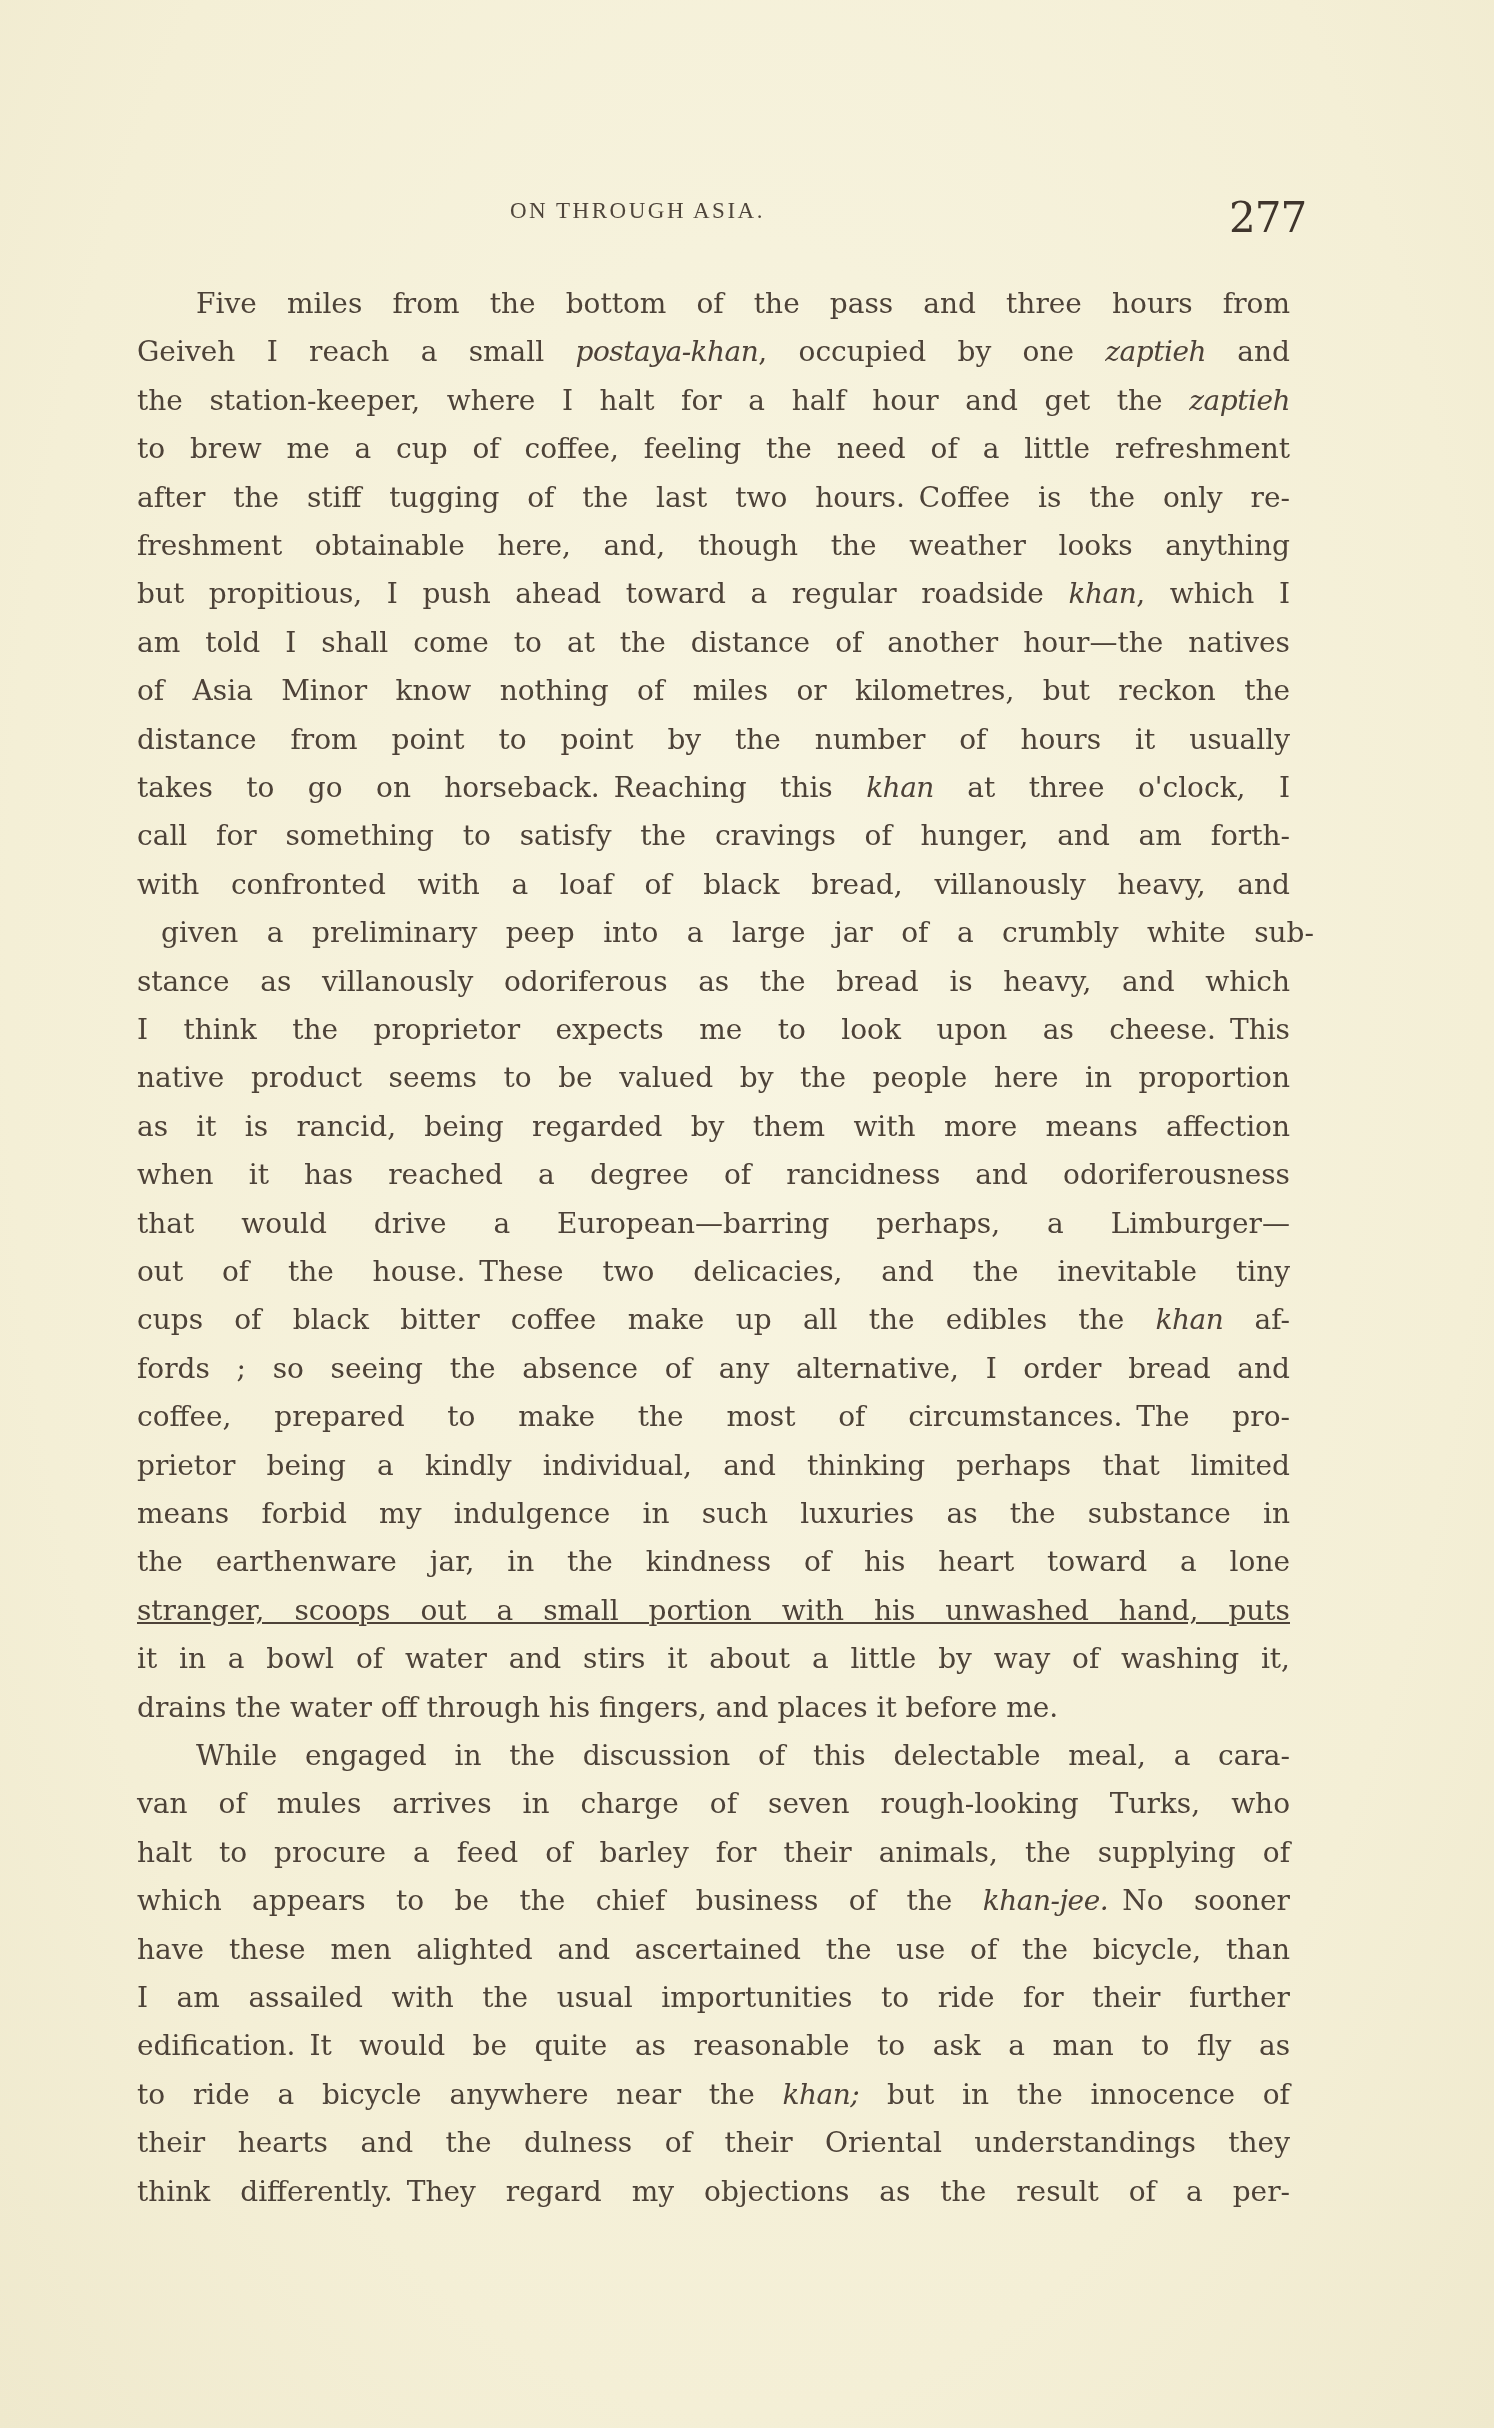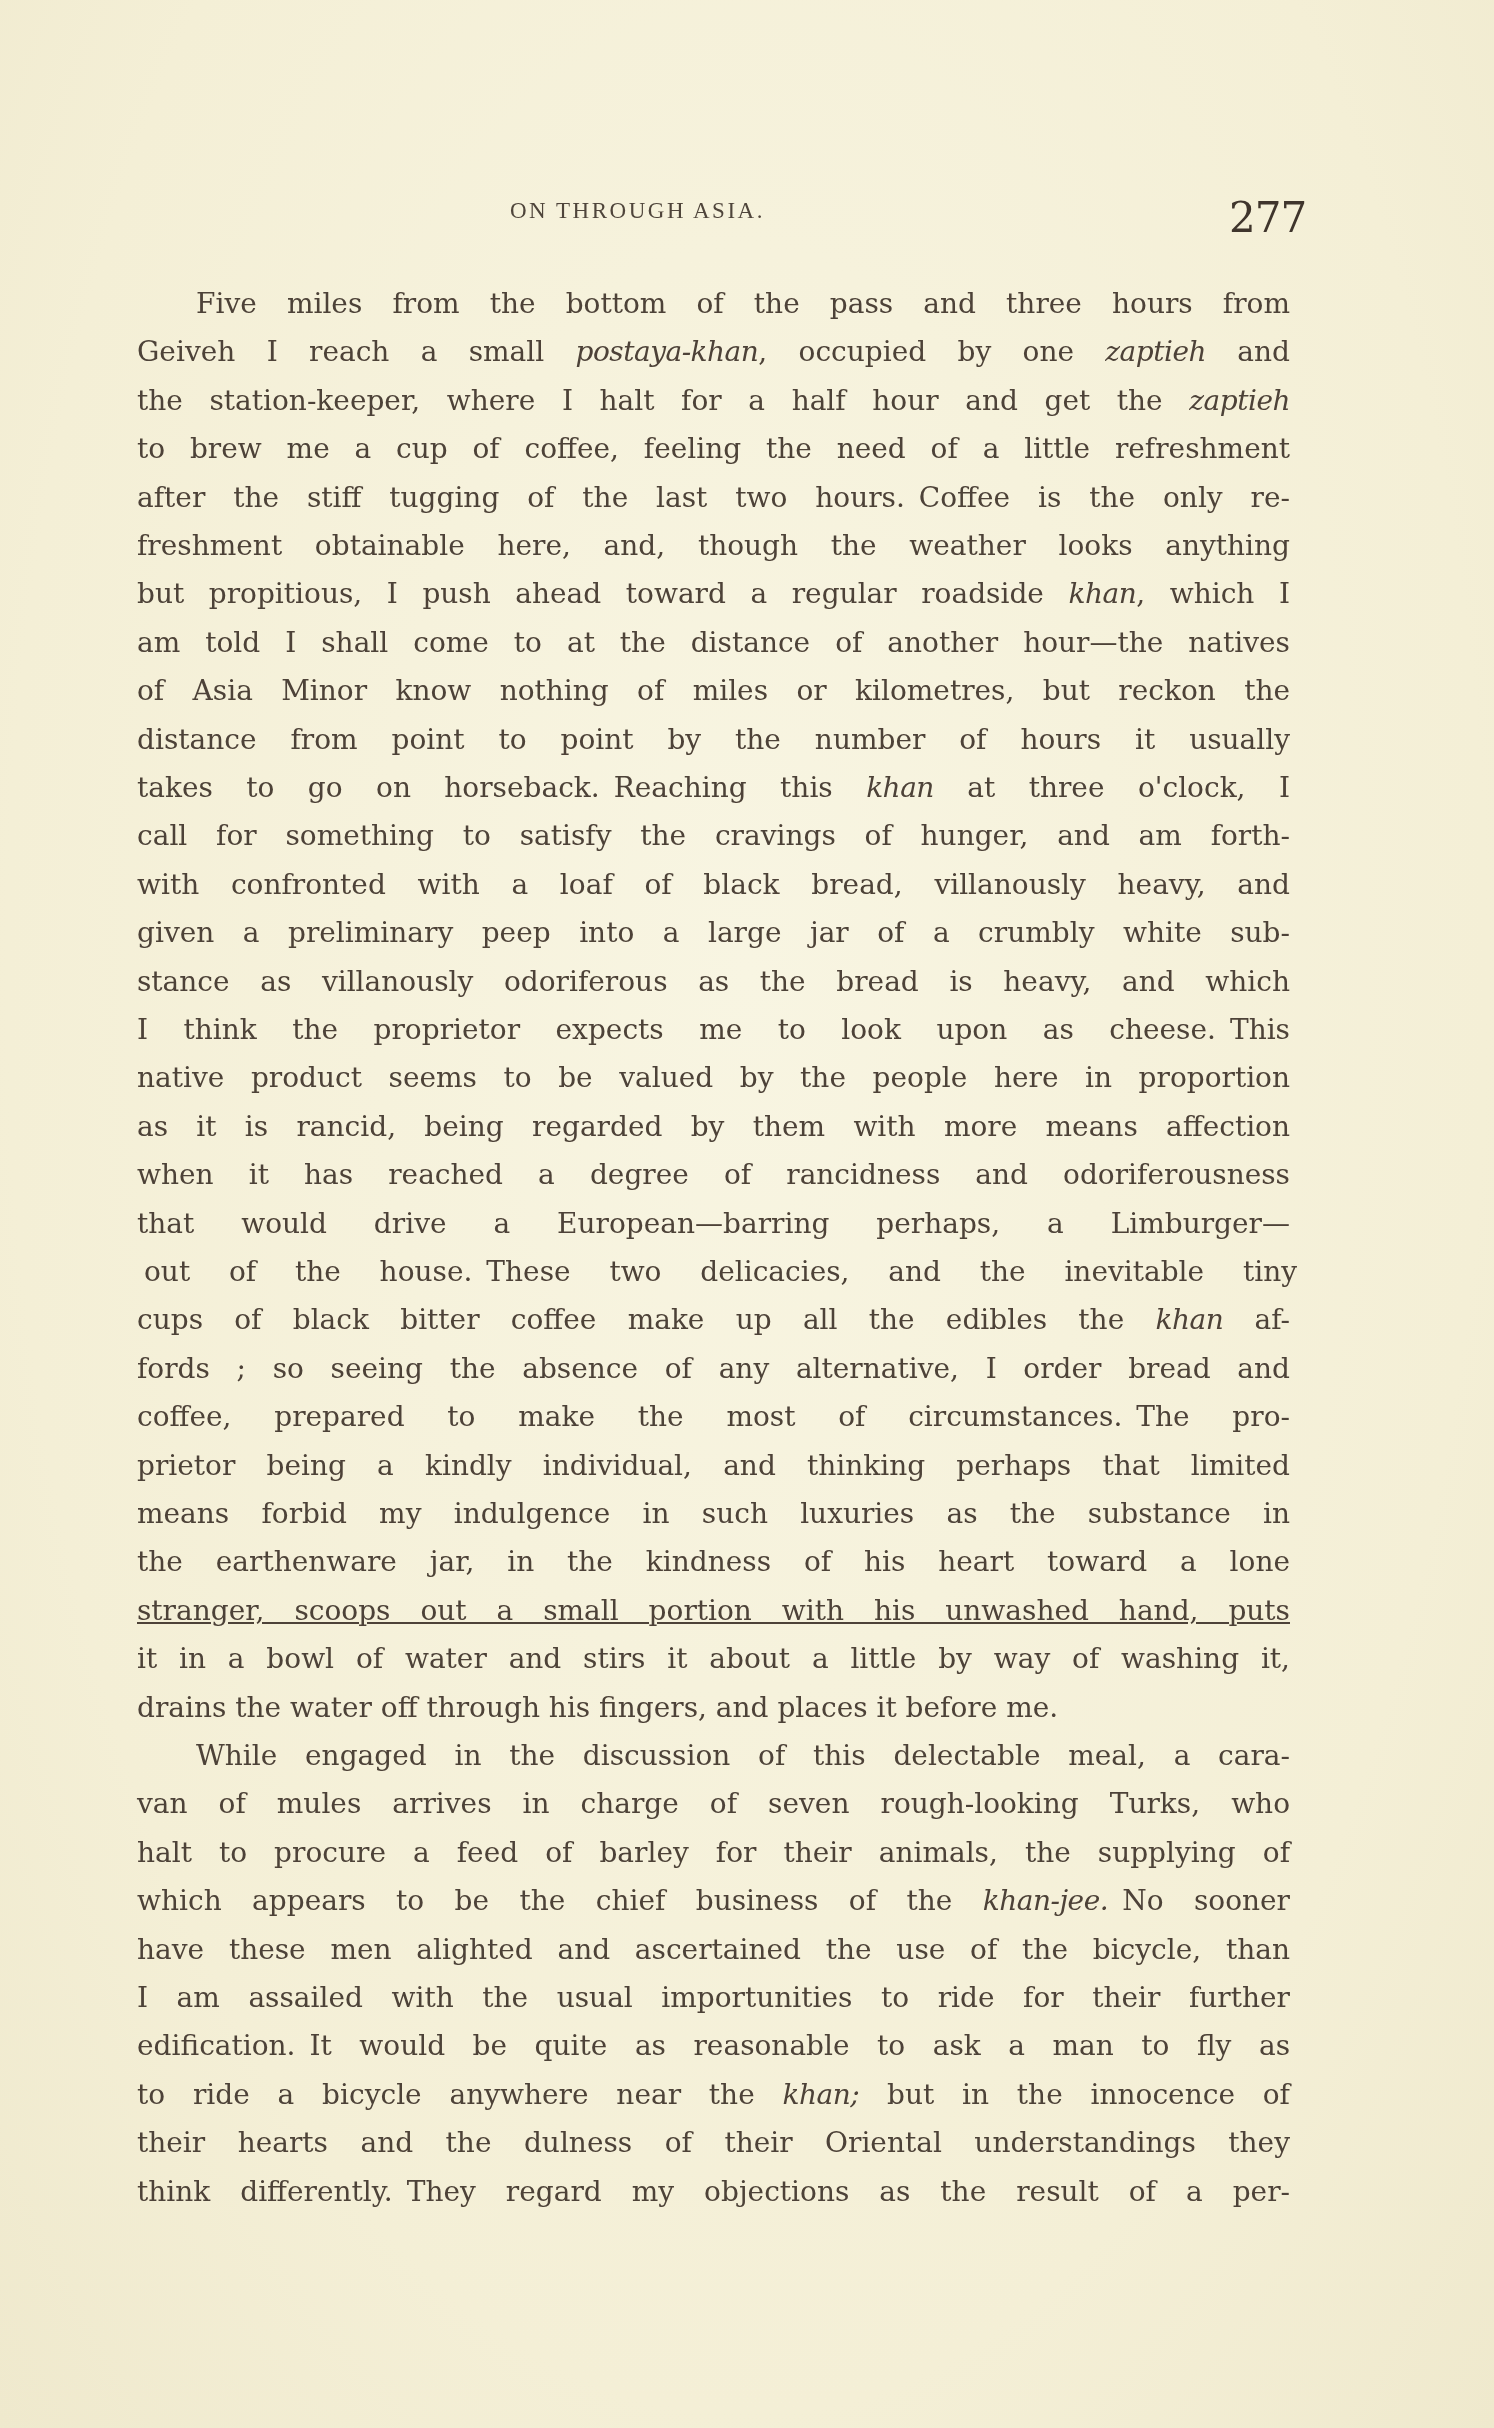--- a/index.html
+++ b/index.html
@@ -45,28 +45,28 @@
       <div class="line" style="top: 145.2px;"><span>to brew me a cup of coffee, feeling the need of a little refreshment</span></div>
       <div class="line" style="top: 193.6px;"><span>after the stiff tugging of the last two hours. Coffee is the only re-</span></div>
       <div class="line" style="top: 242px;"><span>freshment obtainable here, and, though the weather looks anything</span></div>
       <div class="line" style="top: 290.4px;"><span>but propitious, I push ahead toward a regular roadside </span><i>khan</i><span>, which I</span></div>
       <div class="line" style="top: 338.8px;"><span>am told I shall come to at the distance of another hour—the natives</span></div>
       <div class="line" style="top: 387.2px;"><span>of Asia Minor know nothing of miles or kilometres, but reckon the</span></div>
       <div class="line" style="top: 435.6px;"><span>distance from point to point by the number of hours it usually</span></div>
       <div class="line" style="top: 484px;"><span>takes to go on horseback. Reaching this </span><i>khan</i><span> at three o'clock, I</span></div>
       <div class="line" style="top: 532.4px;"><span>call for something to satisfy the cravings of hunger, and am forth-</span></div>
       <div class="line" style="top: 580.8px;"><span>with confronted with a loaf of black bread, villanously heavy, and</span></div>
-      <div class="line" style="top: 629.2px;"><span>given a preliminary peep into a large jar of a crumbly white sub-</span></div>
+      <div class="line" style="top: 629.2px; margin-left: 24px;"><span>given a preliminary peep into a large jar of a crumbly white sub-</span></div>
       <div class="line" style="top: 677.6px;"><span>stance as villanously odoriferous as the bread is heavy, and which</span></div>
       <div class="line" style="top: 726px;"><span>I think the proprietor expects me to look upon as cheese. This</span></div>
       <div class="line" style="top: 774.4px;"><span>native product seems to be valued by the people here in proportion</span></div>
       <div class="line" style="top: 822.8px;"><span>as it is rancid, being regarded by them with more means affection</span></div>
       <div class="line" style="top: 871.2px;"><span>when it has reached a degree of rancidness and odoriferousness</span></div>
       <div class="line" style="top: 919.6px;"><span>that would drive a European—barring perhaps, a Limburger—</span></div>
-      <div class="line" style="top: 968px; margin-left: 7px;"><span>out of the house. These two delicacies, and the inevitable tiny</span></div>
+      <div class="line" style="top: 968px;"><span>out of the house. These two delicacies, and the inevitable tiny</span></div>
       <div class="line" style="top: 1016.4px;"><span>cups of black bitter coffee make up all the edibles the </span><i>khan</i><span> af-</span></div>
       <div class="line" style="top: 1064.8px;"><span>fords ; so seeing the absence of any alternative, I order bread and</span></div>
       <div class="line" style="top: 1113.2px;"><span>coffee, prepared to make the most of circumstances. The pro-</span></div>
       <div class="line" style="top: 1161.6px;"><span>prietor being a kindly individual, and thinking perhaps that limited</span></div>
       <div class="line" style="top: 1210px;"><span>means forbid my indulgence in such luxuries as the substance in</span></div>
       <div class="line" style="top: 1258.4px;"><span>the earthenware jar, in the kindness of his heart toward a lone</span></div>
       <div class="line" style="top: 1306.8px; text-decoration: underline;"><span>stranger, scoops out a small portion with his unwashed hand, puts</span></div>
       <div class="line" style="top: 1355.2px;"><span>it in a bowl of water and stirs it about a little by way of washing it,</span></div>
       <div class="line last" style="top: 1403.6px;"><span>drains the water off through his fingers, and places it before me.</span></div>
       <div class="line indent" style="top: 1452px;"><span>While engaged in the discussion of this delectable meal, a cara-</span></div>

